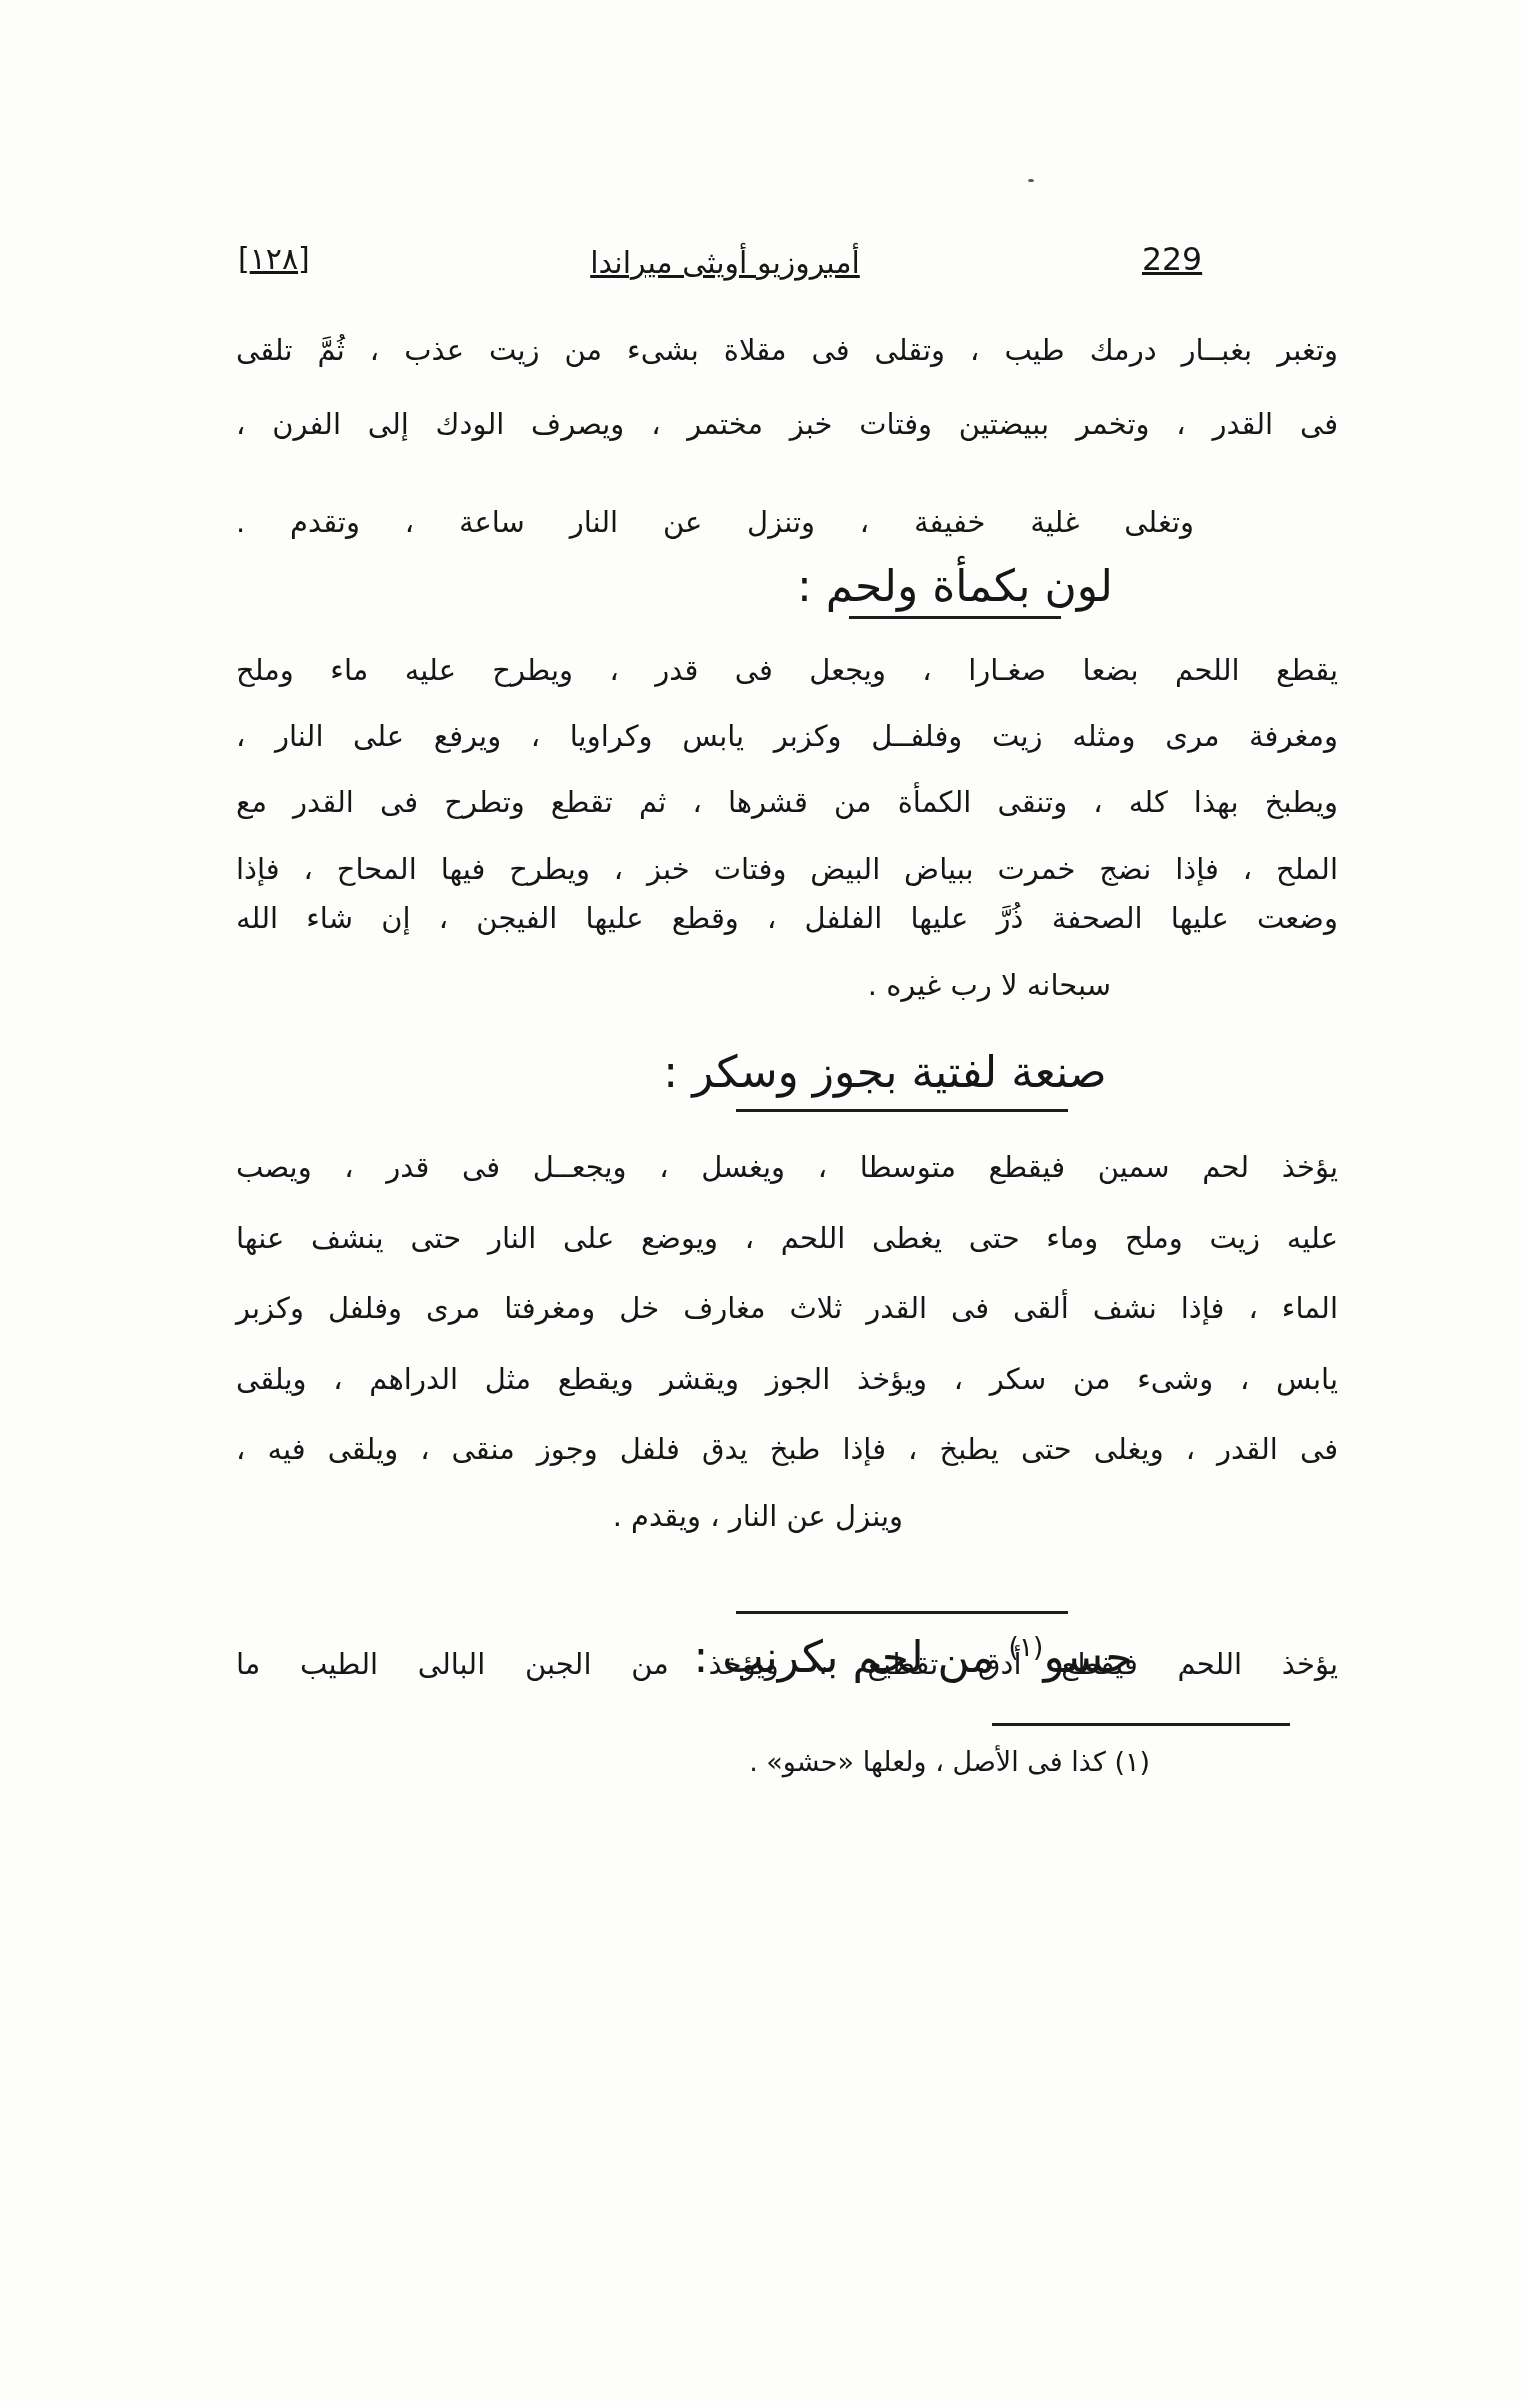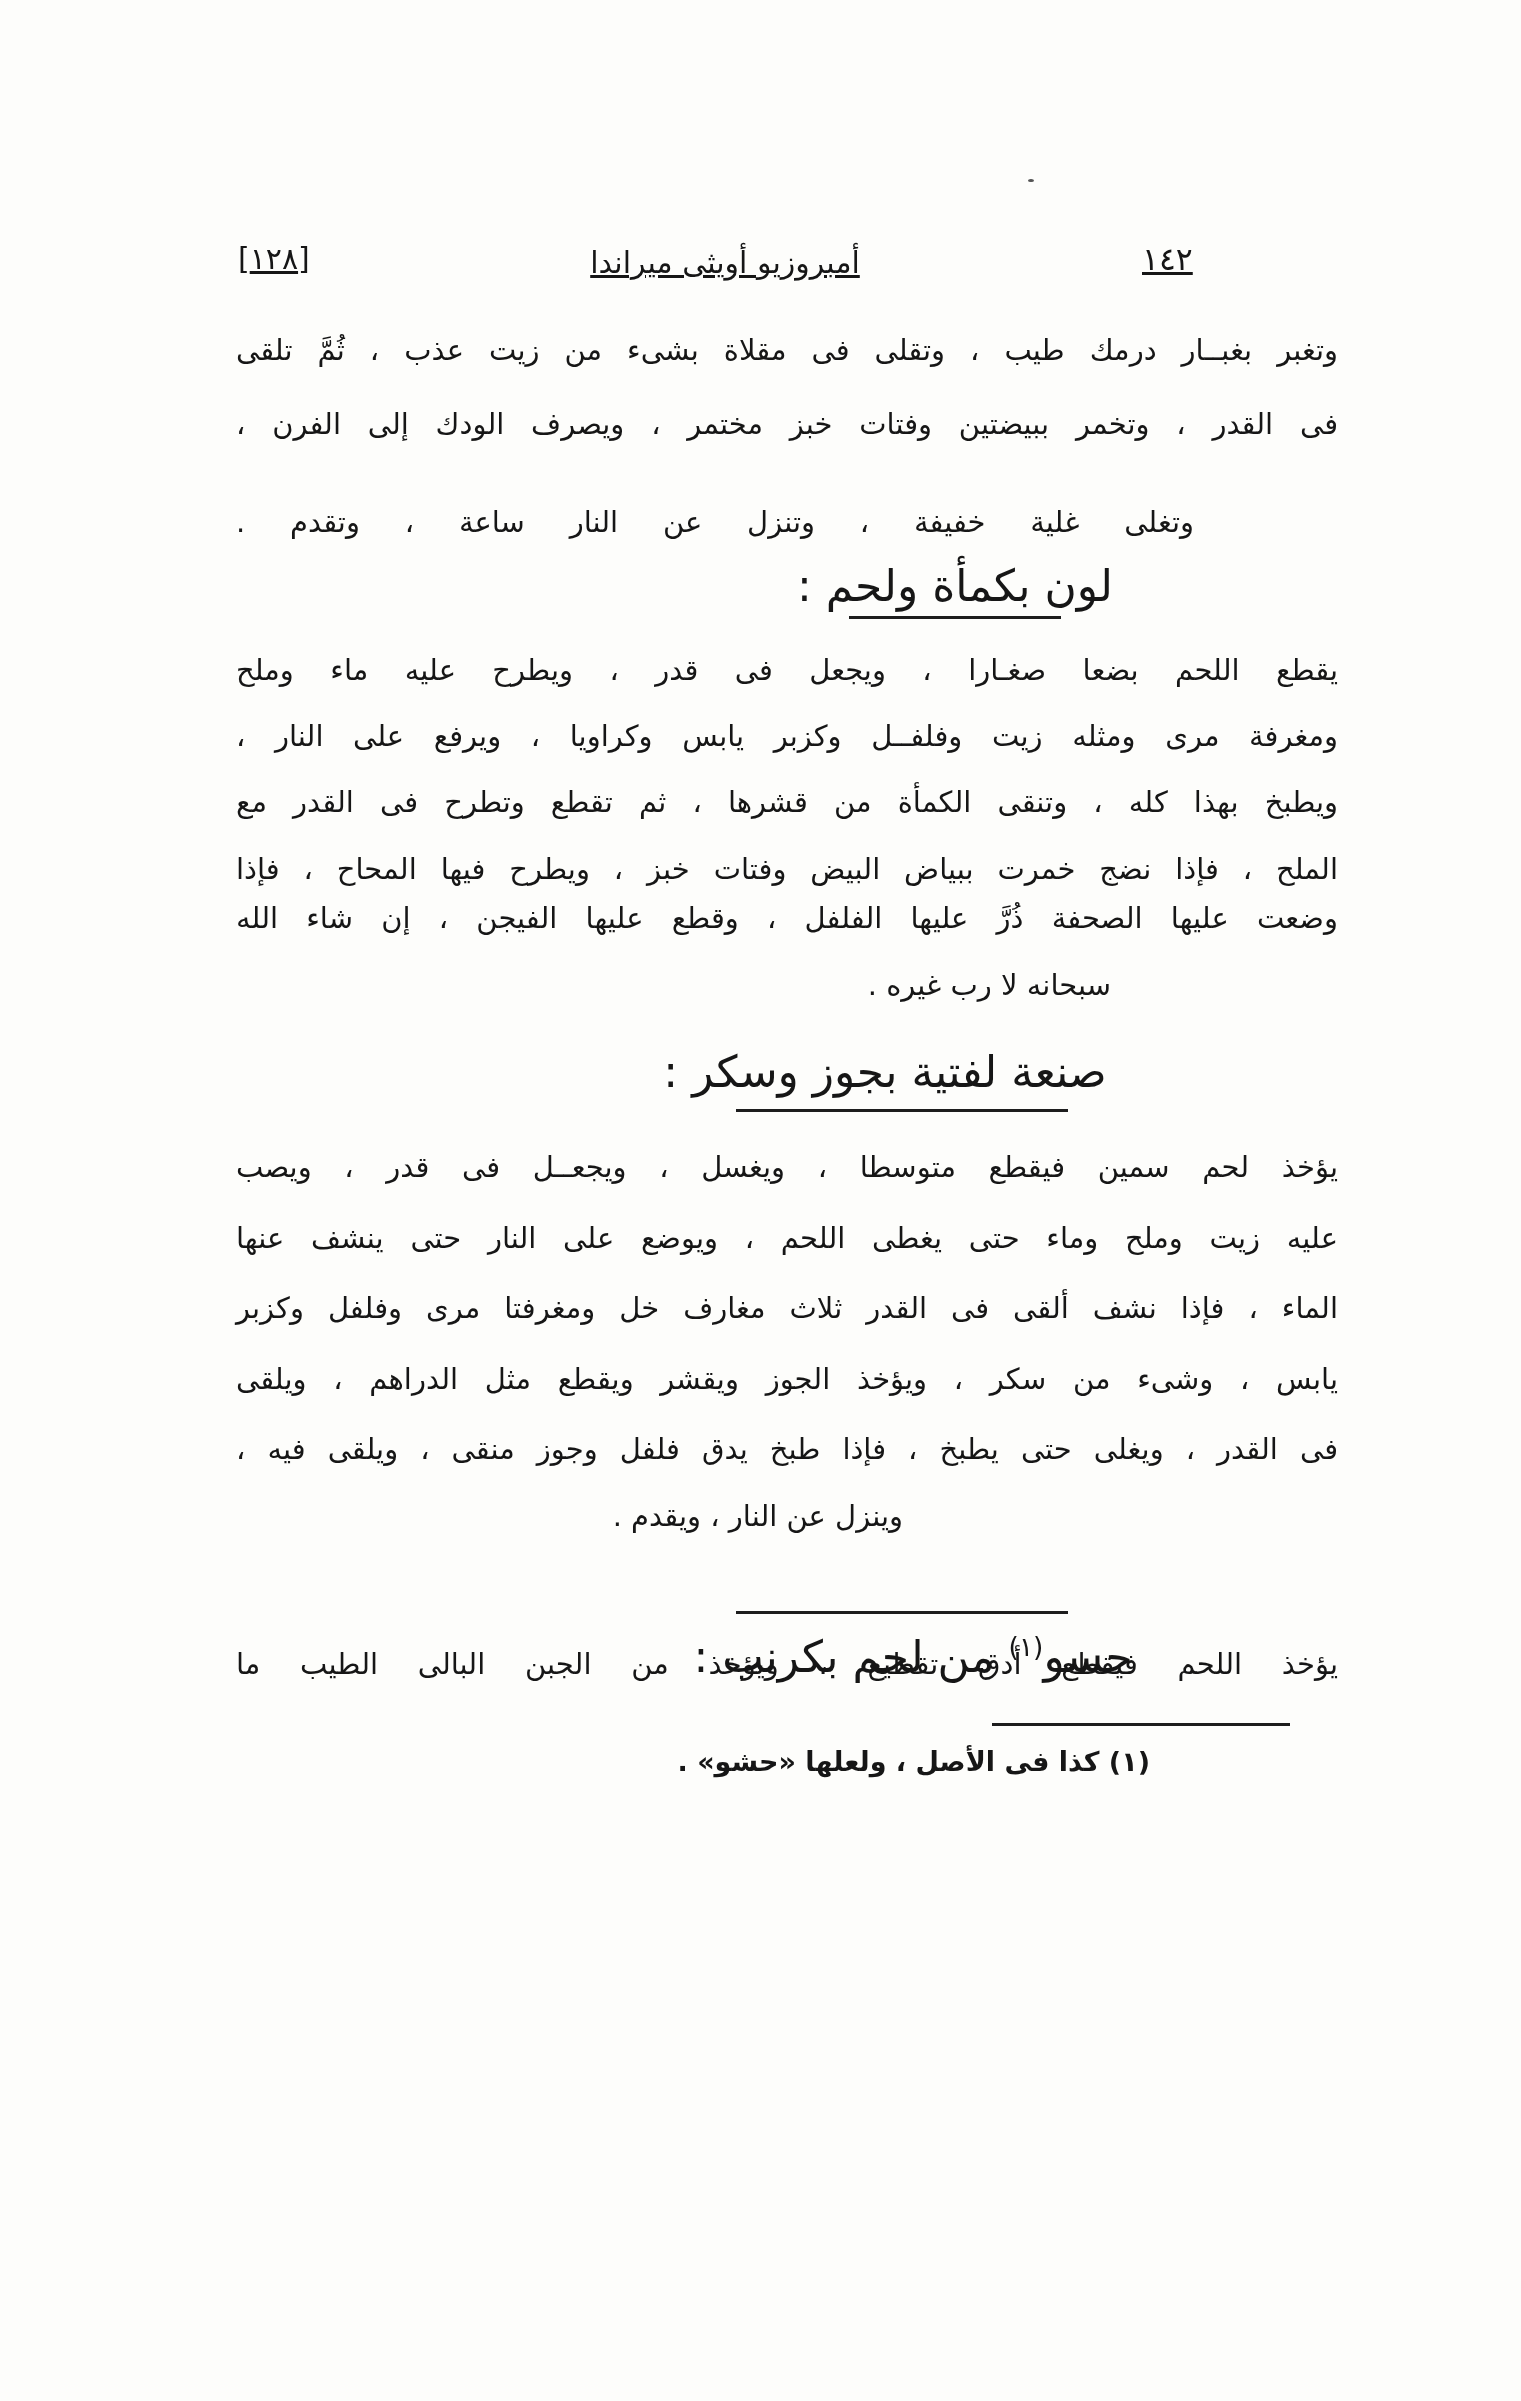--- a/index.html
+++ b/index.html
@@ -43,33 +43,32 @@
   .rule { position: absolute; height: 2.7px; background: #1d1d1d; }
   .footnote {
     position: absolute;
     left: 236px; width: 1102px;
     box-sizing: border-box;
     padding-right: 188px;
     font-size: 27px;
     direction: rtl;
     text-align: right;
     white-space: nowrap;
-    font-weight: bold;
   }
   .speck { position: absolute; left: 1028px; top: 179px; width: 6.2px; height: 3.4px; background: #555; border-radius: 50%; }
 </style>
 </head>
 <body>
 
 <div class="speck"></div>
 
 <header>
   <span class="abs folio">[١٢٨]</span>
   <span class="abs rtitle">أمبروزيو أويثى ميراندا</span>
-  <span class="abs pagenum">١٤٢</span>
+  <span class="abs pagenum">229</span>
 </header>
 
 <section>
   <div class="line" style="top:327px">وتغبر بغبــار درمك طيب ، وتقلى فى مقلاة بشىء من زيت عذب ، ثُمَّ تلقى</div>
   <div class="line" style="top:401px">فى القدر ، وتخمر ببيضتين وفتات خبز مختمر ، ويصرف الودك إلى الفرن ،</div>
   <div class="line" style="top:499px; padding-right:144px">وتغلى غلية خفيفة ، وتنزل عن النار ساعة ، وتقدم .</div>
 </section>
 
 <section>
   <div class="heading" style="left:955px; top:560px">لون بكمأة ولحم :</div>

